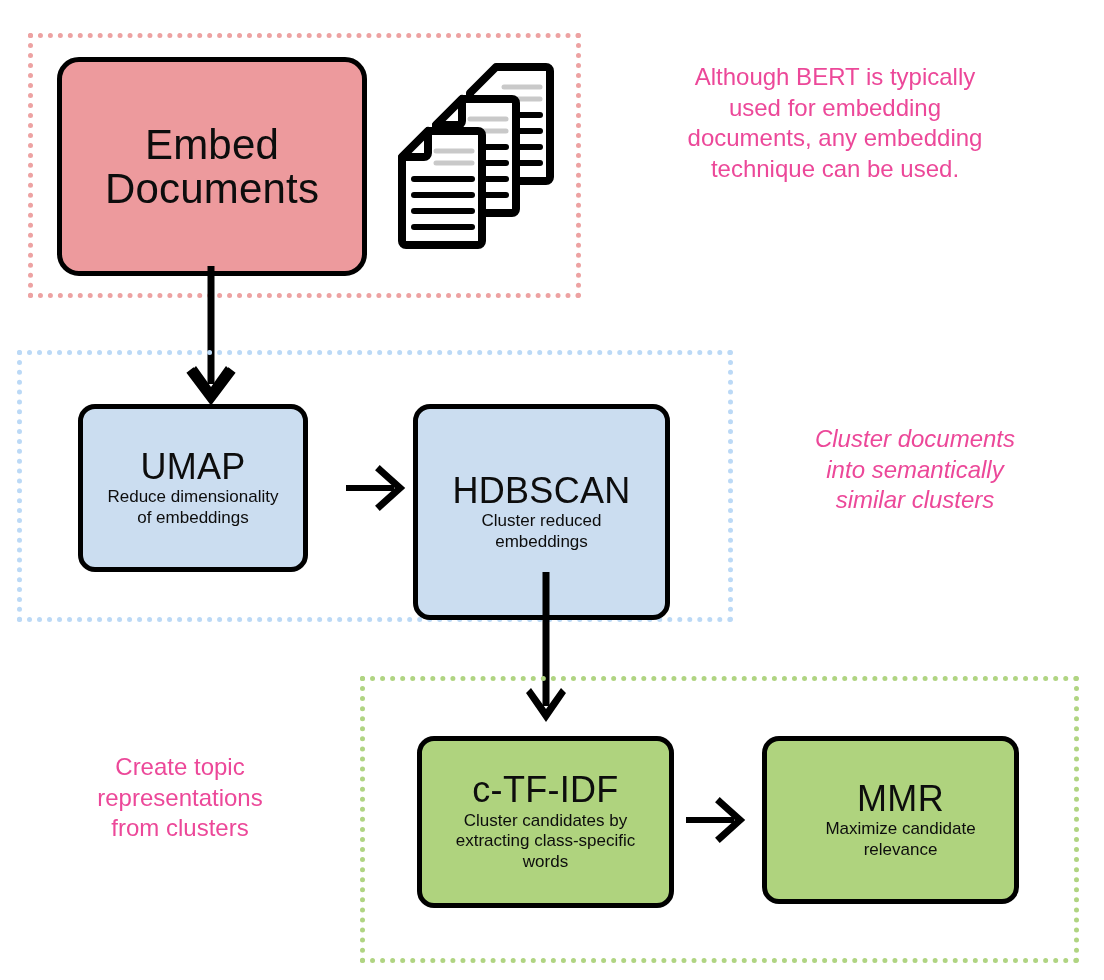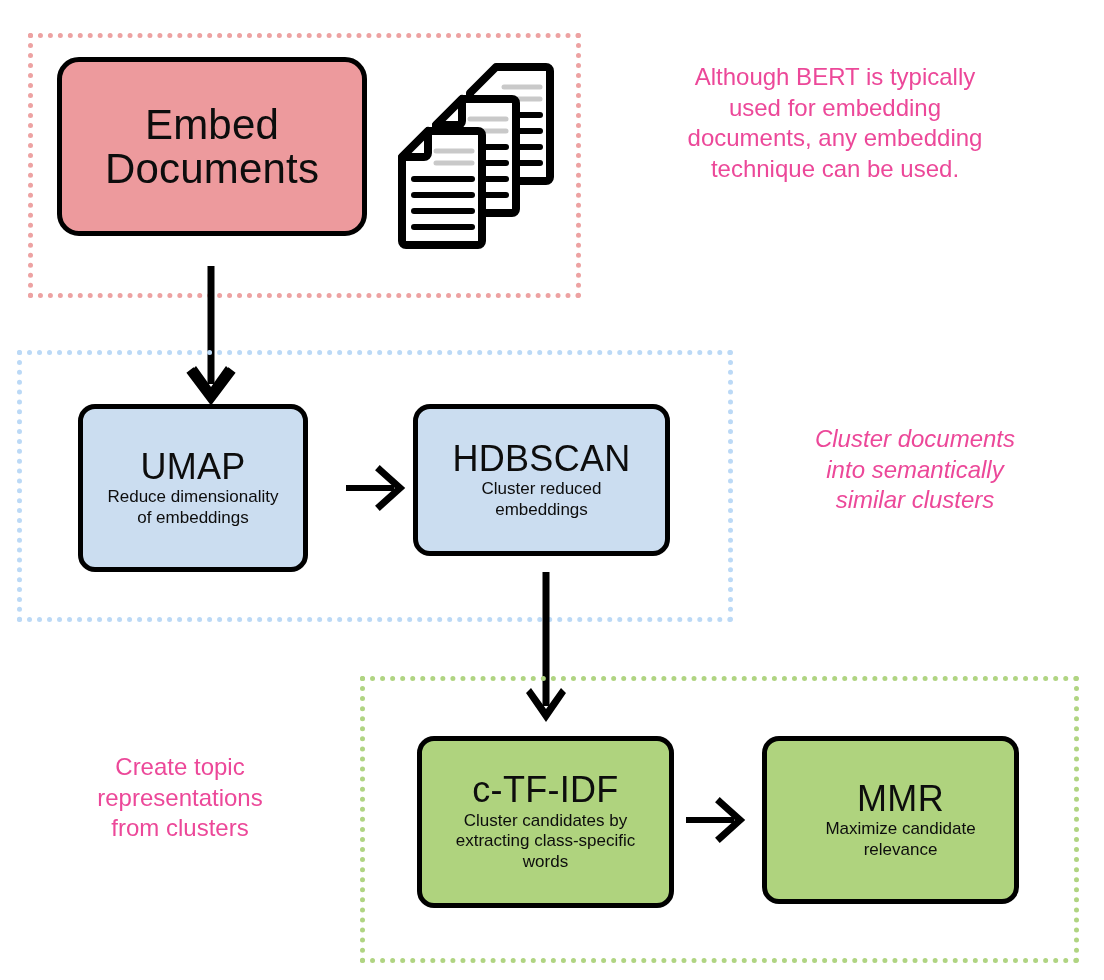--- a/index.html
+++ b/index.html
@@ -30,31 +30,31 @@
     position:absolute;box-sizing:border-box;
     border:5px solid #000000;border-radius:17px;
     display:flex;flex-direction:column;
     align-items:center;justify-content:center;
     text-align:center;line-height:1.04;
   }
   .node .node-title{display:block;white-space:pre-line;}
   .node .node-sub{display:block;white-space:pre-line;}
 
   .node-embed{
-    left:57px;top:57px;width:310px;height:179px;
+    left:57px;top:57px;width:310px;height:219px;
     background:#ed9a9d;border-radius:22px;
   }
   .node-embed .node-title{font-size:42px;font-weight:400;letter-spacing:.2px;}
 
   .node-umap{
     left:78px;top:404px;width:230px;height:168px;
     background:#cbddf0;
   }
   .node-hdbscan{
-    left:413px;top:404px;width:257px;height:152px;
+    left:413px;top:404px;width:257px;height:216px;
     background:#cbddf0;
   }
   .node-ctfidf{
     left:417px;top:736px;width:257px;height:172px;
     background:#afd37e;
   }
   .node-mmr{
     left:762px;top:736px;width:257px;height:168px;
     background:#afd37e;
     padding-left:20px;

